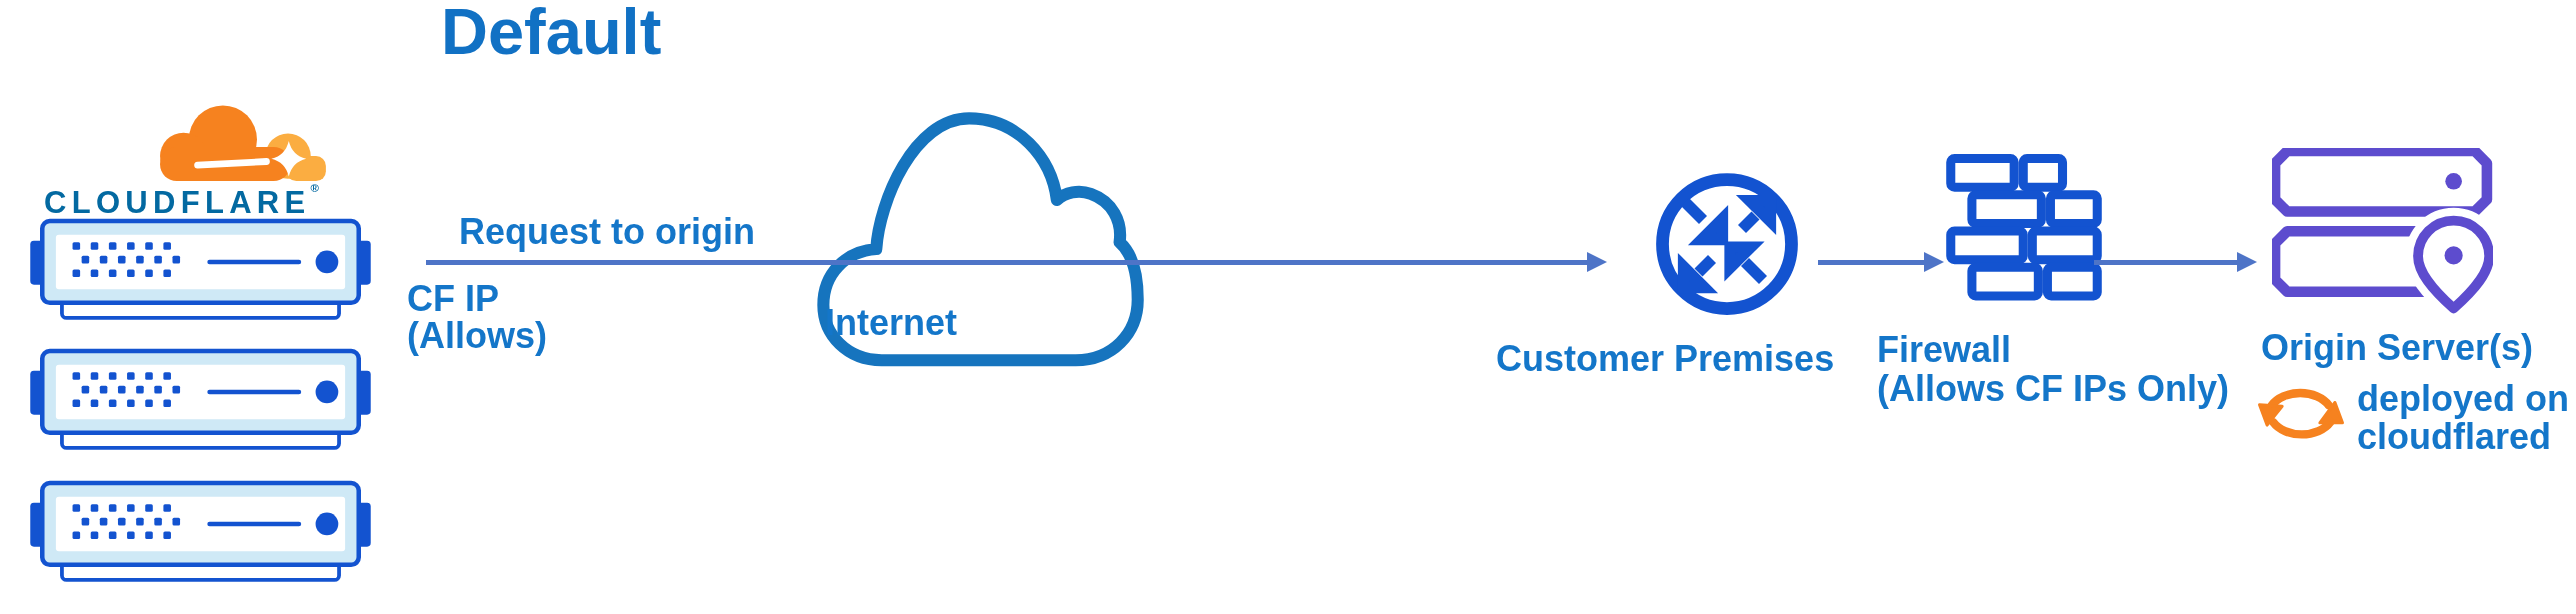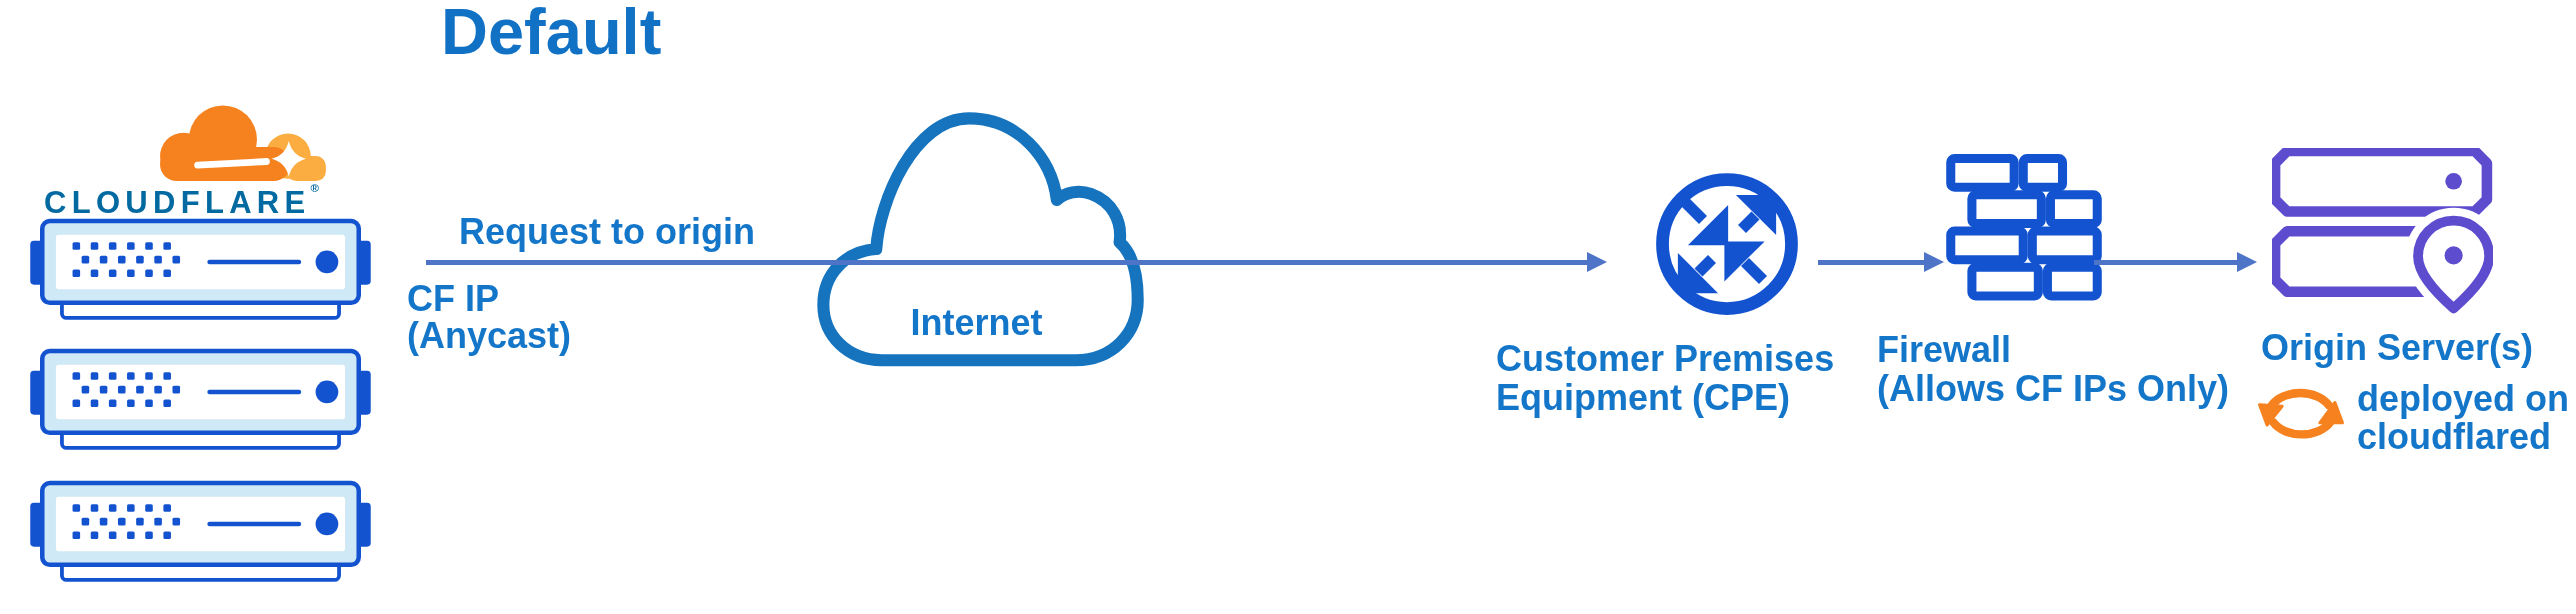--- a/index.html
+++ b/index.html
@@ -106,53 +106,52 @@
   <svg class="abs node" style="left:30px;top:480px" width="341" height="106" viewBox="0 0 450 140">
       <use href="#sym-server"></use>
     </svg>
 
   <div class="abs edge-line" style="left:426px;top:260px;width:1162px"></div>
   <div class="abs edge-head" style="left:1587px;top:252px"></div>
 
   <div class="abs blue-label" style="left:459px;top:212px">Request to origin</div>
   <div class="abs blue-label" style="left:407px;top:280px;line-height:37px">
     <div>CF IP</div>
-    <div>(Anycast)</div>
+    <div>(Allows)</div>
   </div>
 
   <svg class="abs node" style="left:801px;top:104px" width="347" height="266" viewBox="-9 -9 458 352">
     <path d="M 97 330
              C 52 330 20 297 20 257
              C 20 216 49 186 90 183
              C 94 120 140 10 213 10
              C 277 10 322 62 329 118
              C 340 108 358 104 374 110
              C 402 120 416 146 412 174
              C 428 188 436 216 436 250
              C 436 295 402 330 354 330
              Z" fill="#ffffff" stroke="#1674be" stroke-width="16" stroke-linejoin="round"></path>
   </svg>
-  <div class="abs blue-label over" style="left:825px;top:303px;width:303px;text-align:center">Internet</div>
+  <div class="abs blue-label over" style="left:825px;top:303px;width:303px;text-align:left">Internet</div>
 
   <svg class="abs node" style="left:1652px;top:169px" width="150" height="150" viewBox="0 0 200 200">
     <circle cx="100" cy="100" r="86" fill="#ffffff" stroke="#1353d0" stroke-width="17"></circle>
     <g stroke="#1353d0" stroke-width="15" fill="#1353d0">
       <line x1="44" y1="44" x2="68" y2="68"></line>
       <polygon points="94,94 94,66 66,94"></polygon>
       <line x1="120" y1="80" x2="138" y2="62"></line>
       <polygon points="158,42 130,42 158,70"></polygon>
       <line x1="80" y1="120" x2="62" y2="138"></line>
       <polygon points="42,158 42,130 70,158"></polygon>
       <line x1="124" y1="124" x2="148" y2="148"></line>
       <polygon points="104,104 132,104 104,132"></polygon>
     </g>
   </svg>
   <div class="abs blue-label" style="left:1496px;top:339px">
     <div>Customer Premises</div>
-    <div>Equipment (CPE)</div>
   </div>
 
   <div class="abs edge-line" style="left:1818px;top:260px;width:106px"></div>
   <div class="abs edge-head" style="left:1924px;top:252px"></div>
 
   <svg class="abs node" style="left:1946px;top:154px" width="156" height="148" viewBox="0 0 206 196">
     <g fill="#ffffff" stroke="#1353d0" stroke-width="12" stroke-linejoin="round">
       <rect x="6" y="6" width="84" height="38" rx="5"></rect>
       <rect x="102" y="6" width="52" height="38" rx="5"></rect>
       <rect x="34" y="54" width="92" height="38" rx="5"></rect>

